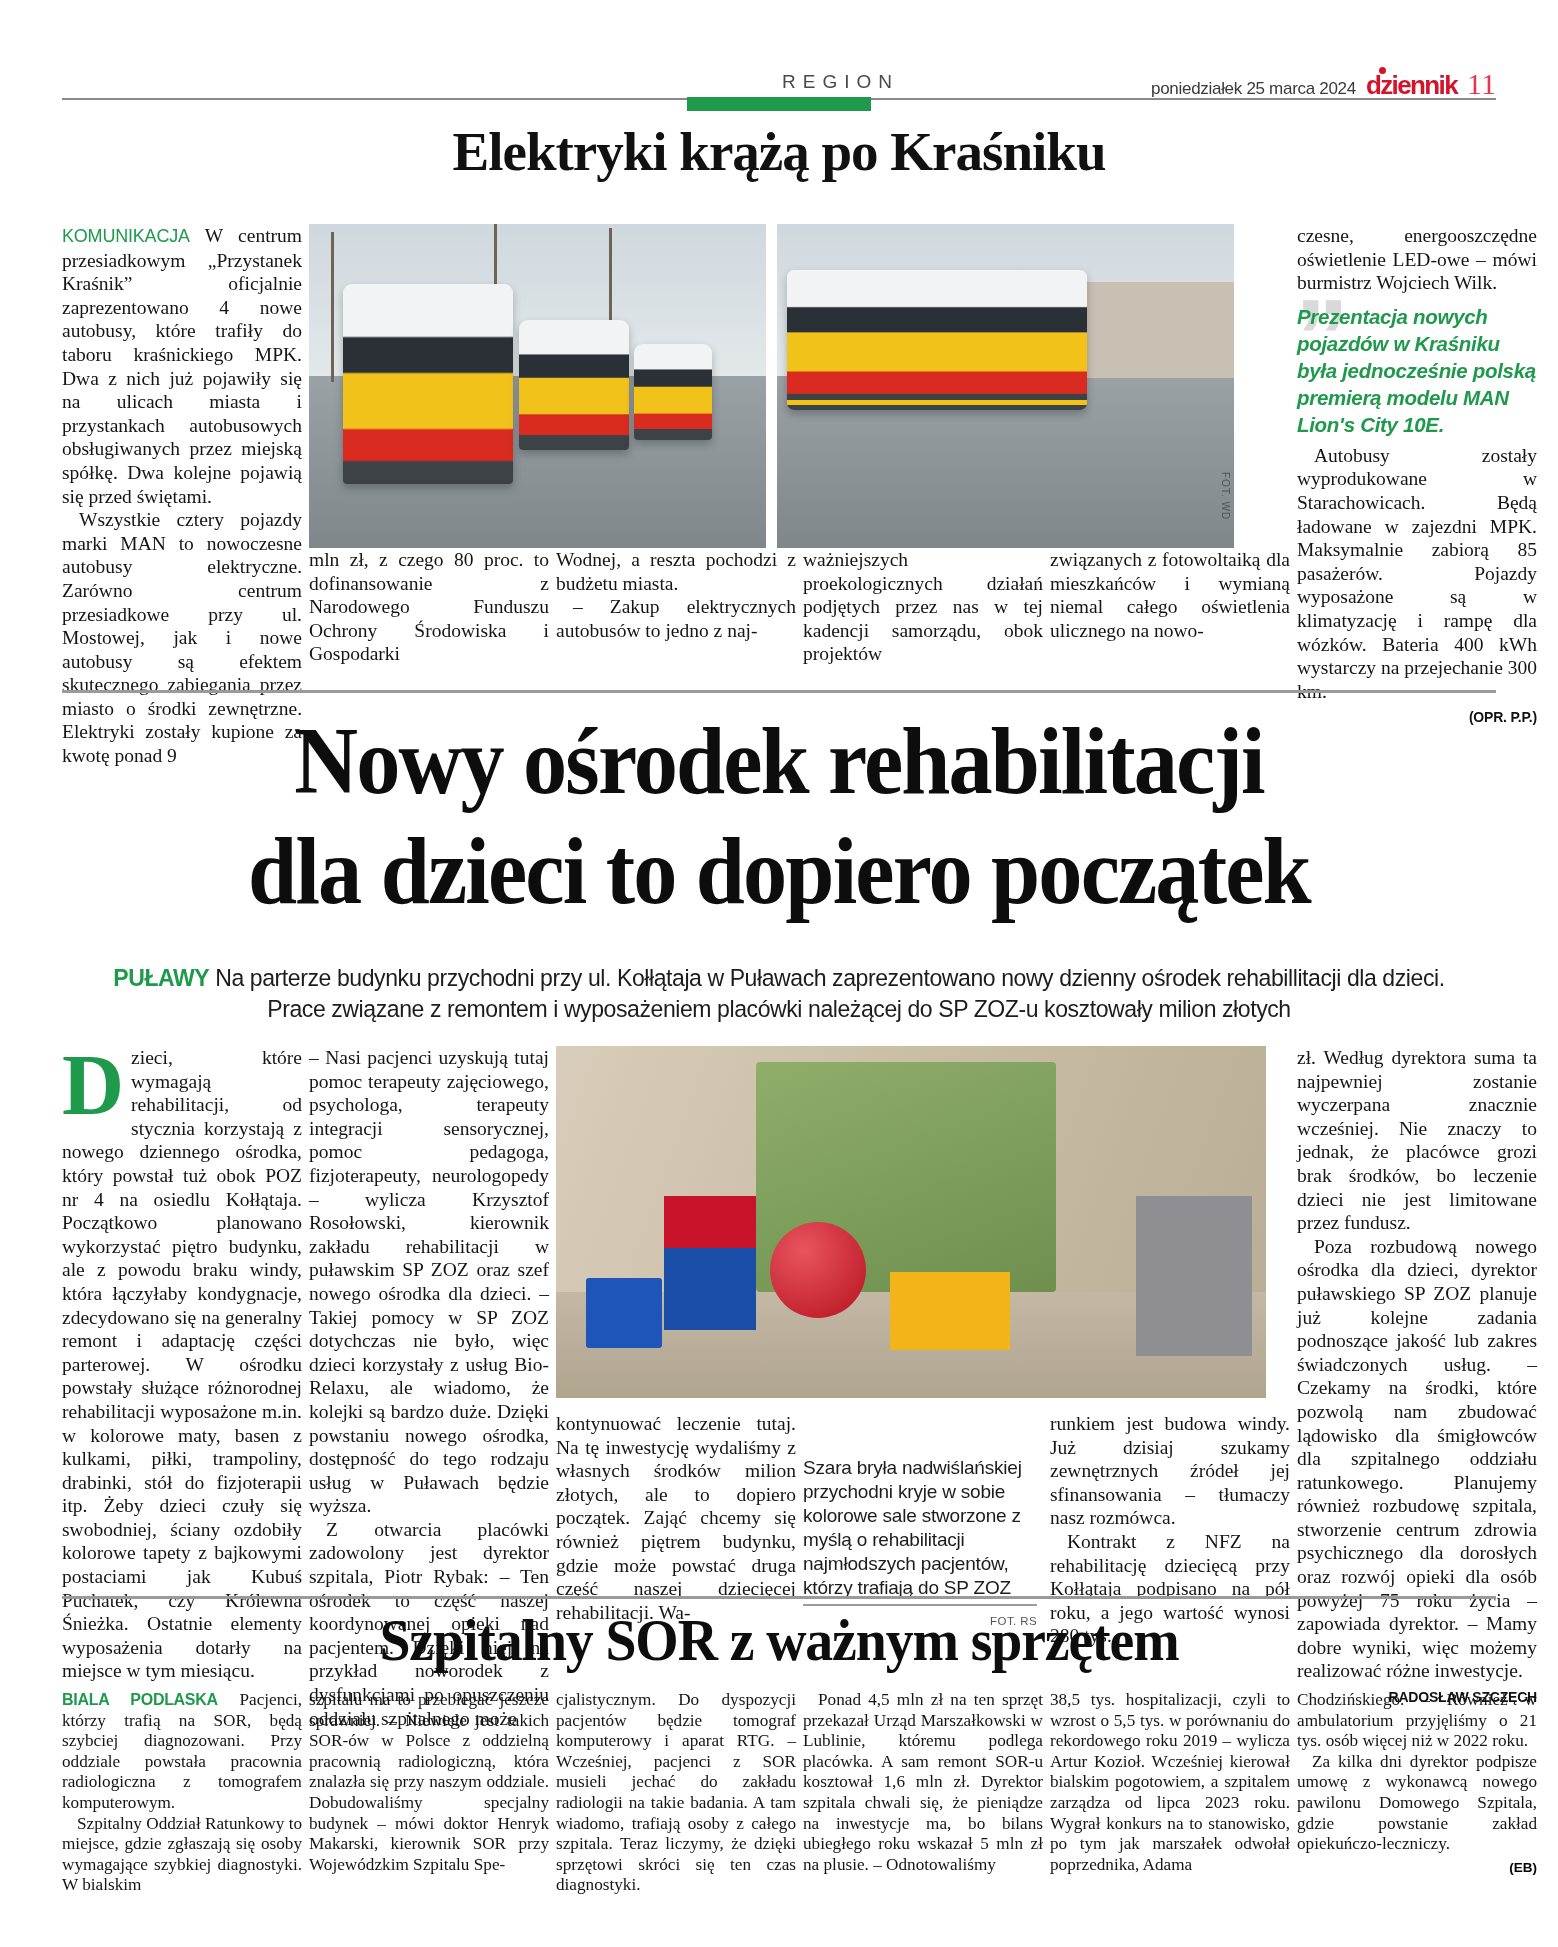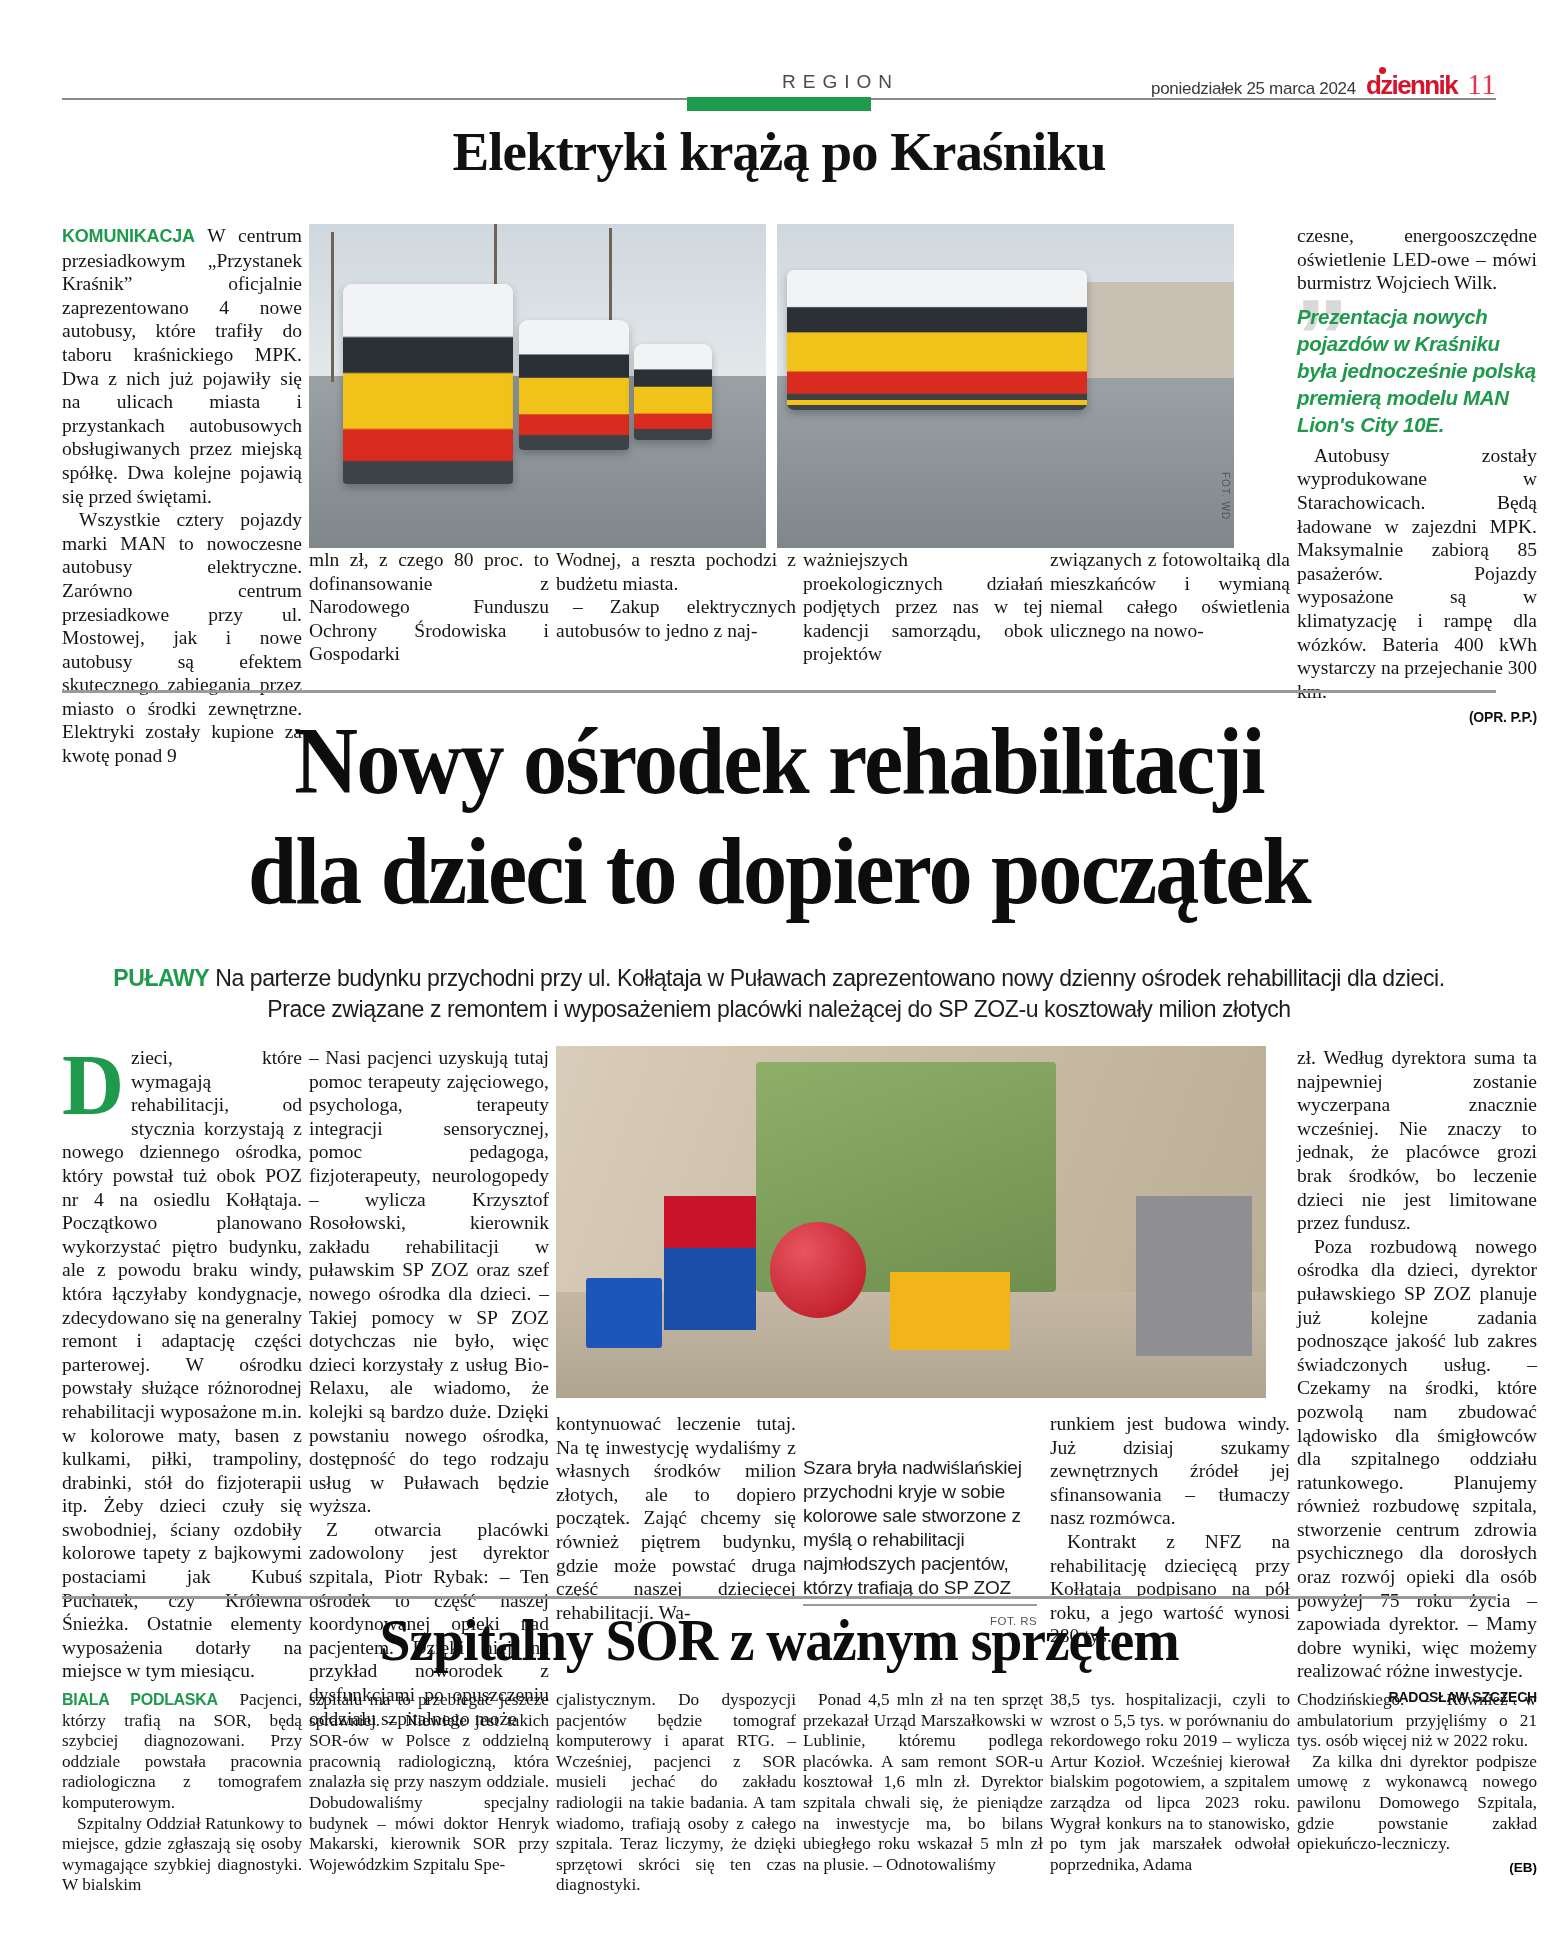--- a/index.html
+++ b/index.html
@@ -40,21 +40,21 @@
   .a1-body{position:absolute;left:62px;top:224px;width:1434px;height:450px;}
   .col{position:absolute;top:0;width:240px;}
   .c1{left:0}.c2{left:247px}.c3{left:494px}.c4{left:741px}.c5{left:988px}.c6{left:1235px}
 
   .ptext{
     font-family:"Liberation Serif", serif;font-size:19.5px;line-height:23.6px;
     text-align:justify;margin:0;color:#141414;
     hyphens:auto;
   }
   .ptext + .ptext{text-indent:17px;}
-  .kicker{font-family:"Liberation Sans", sans-serif;font-weight:bold;font-size:18px;color:#1f9a4d;letter-spacing:-0.2px;}
+  .kicker{font-family:"Liberation Sans", sans-serif;font-weight:normal;font-size:18px;color:#1f9a4d;letter-spacing:-0.2px;}
 
   
   .photos{position:absolute;left:309px;top:224px;width:925px;height:324px;}
   .photoA{position:absolute;left:0;top:0;width:457px;height:324px;overflow:hidden;background:#b9c3ca;}
   .photoB{position:absolute;left:468px;top:0;width:457px;height:324px;overflow:hidden;background:#b9c3ca;}
   .fotcred{
     position:absolute;right:3px;bottom:28px;font-family:"Liberation Sans", sans-serif;
     font-size:10px;color:#555;writing-mode:vertical-rl;letter-spacing:1px;
   }
 

